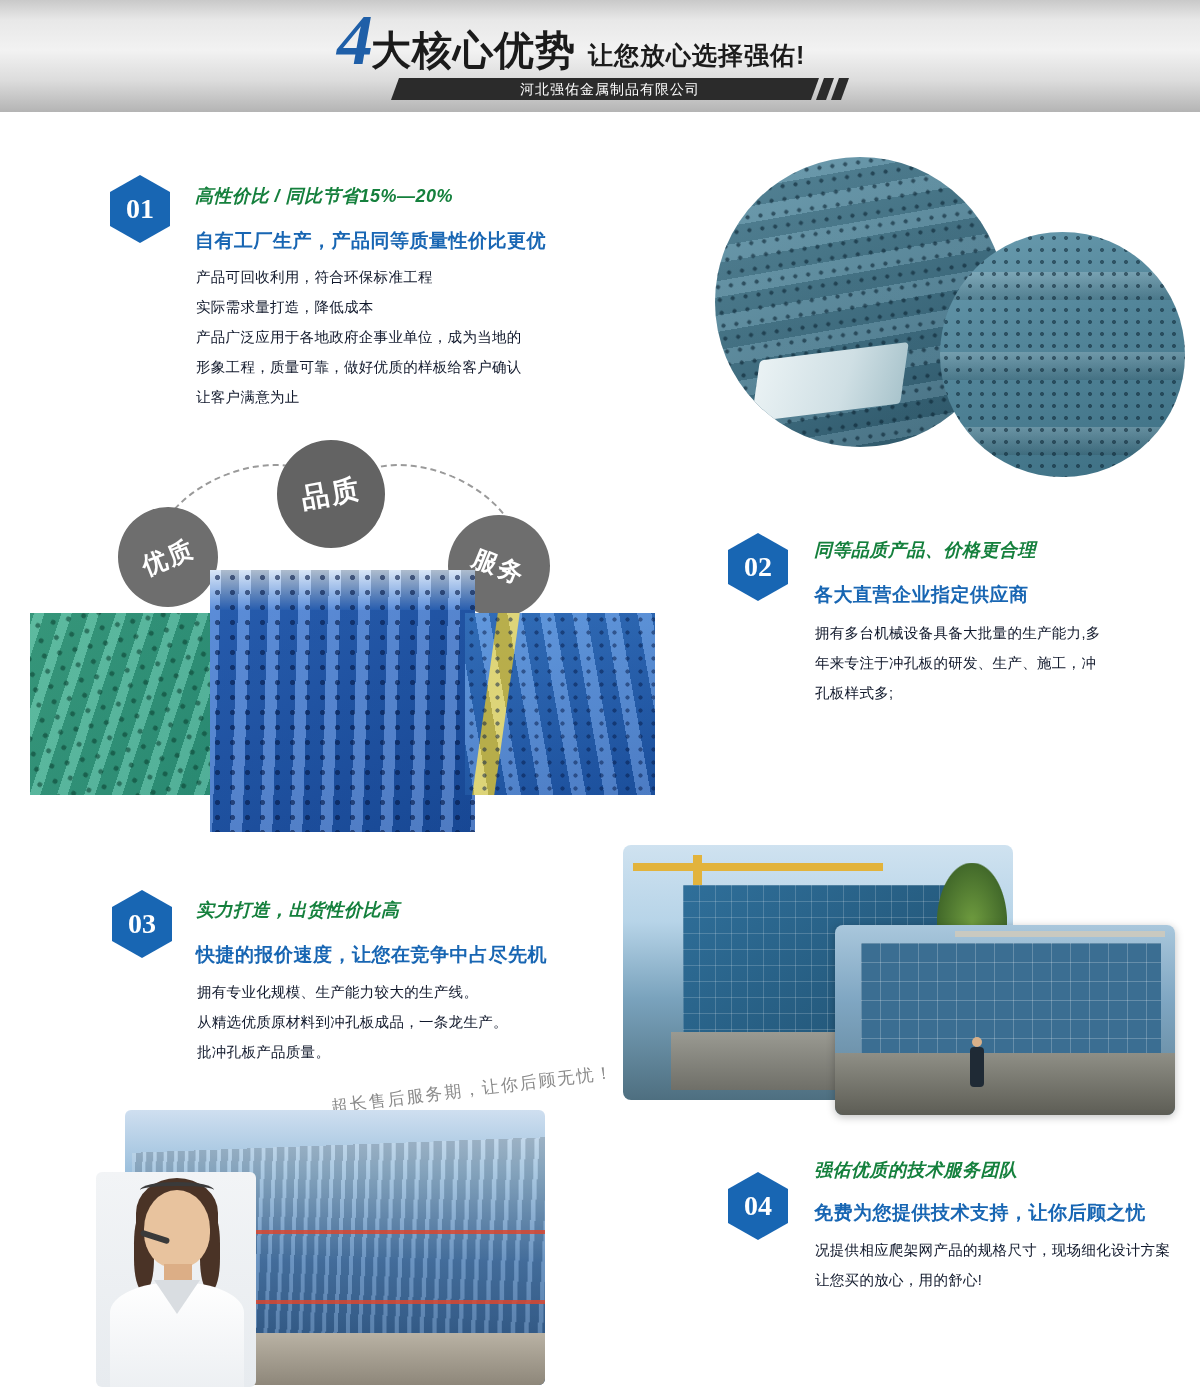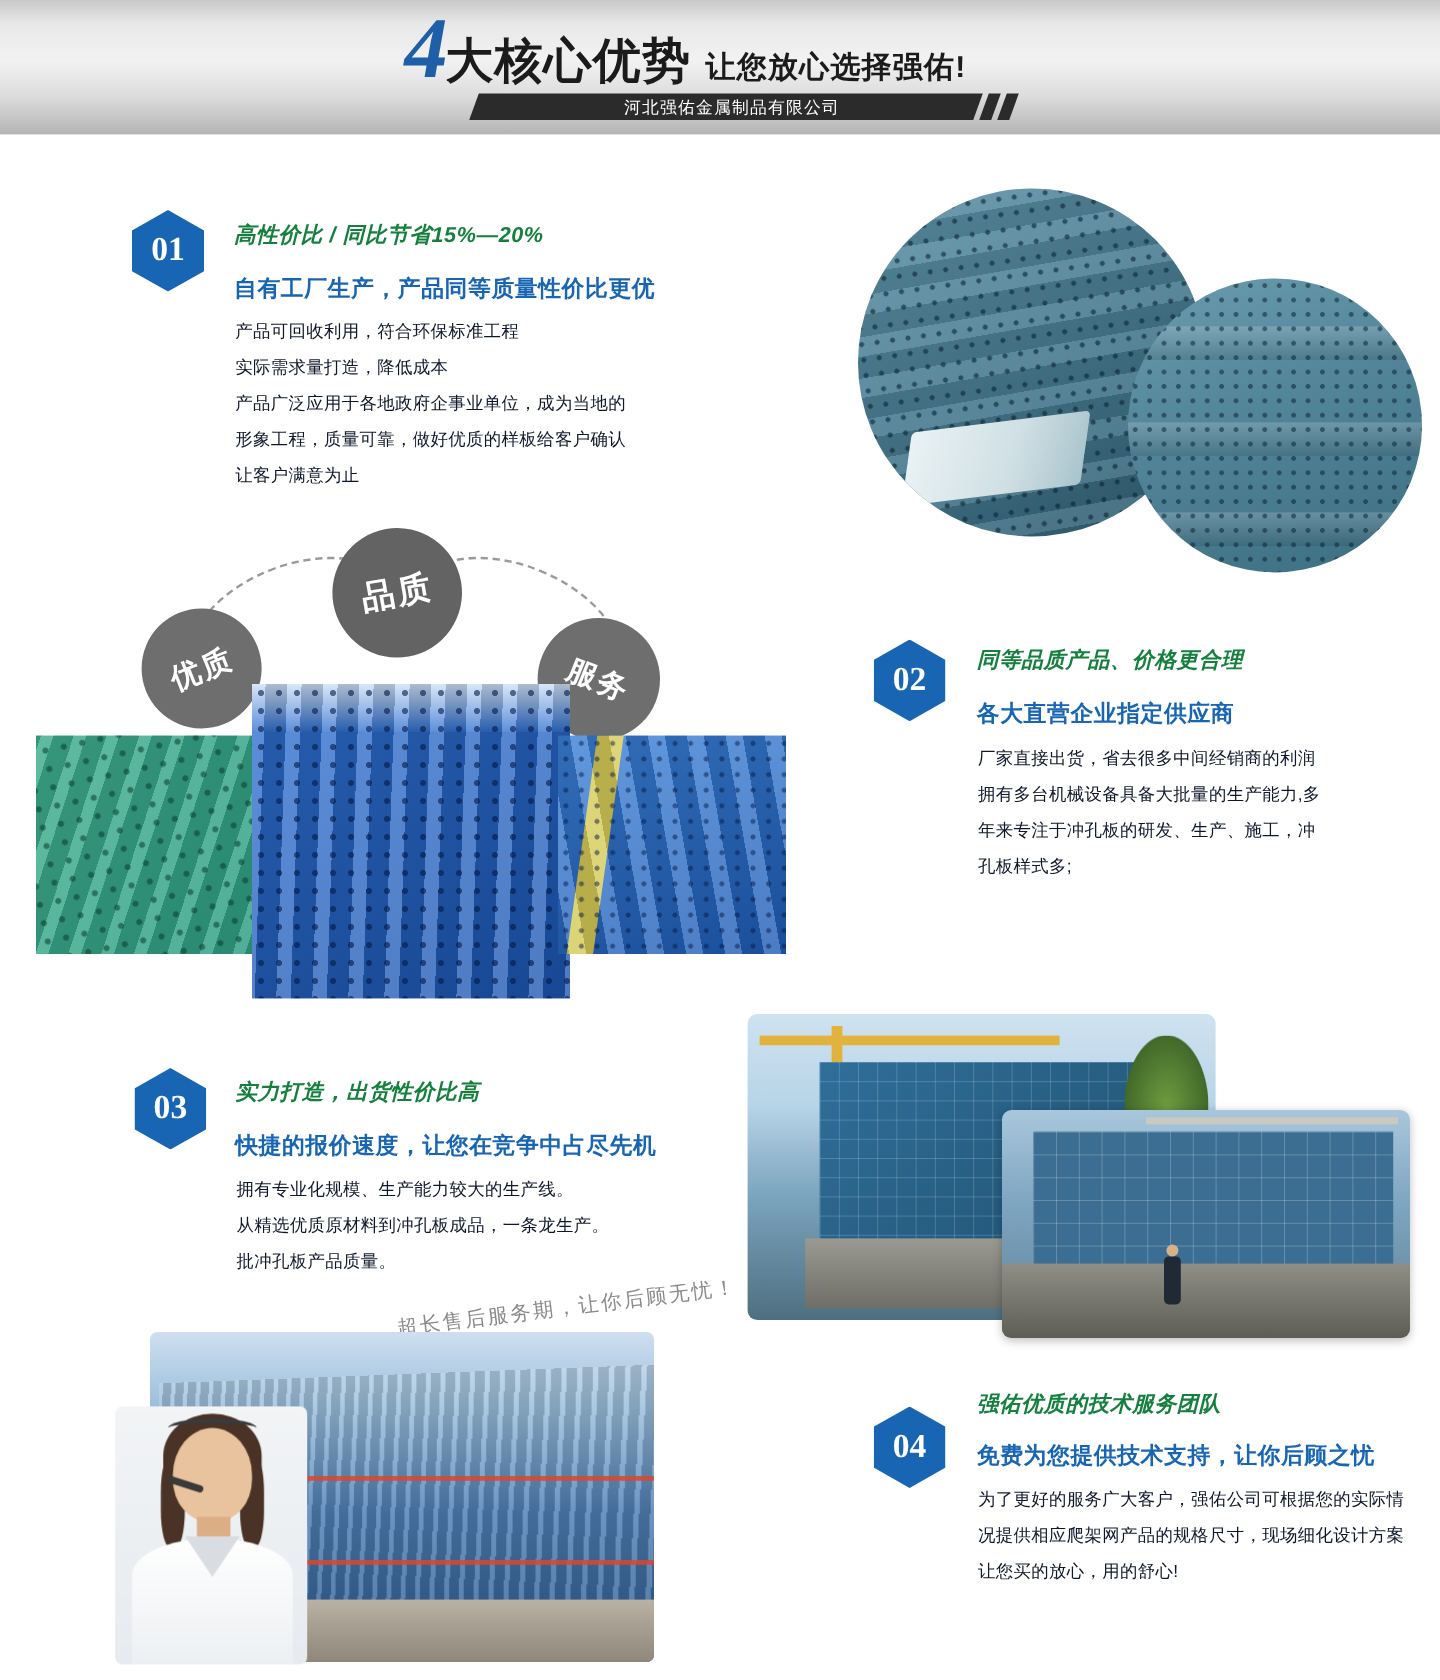--- a/index.html
+++ b/index.html
@@ -324,21 +324,20 @@
 <div class="photo" id="photo-blue-right">
   <div class="yellow"></div>
   <div class="ridge"></div>
   <div class="perf"></div>
 </div>
 
 <div class="badge" style="left:728px; top:533px;">02</div>
 <div class="sec-title" style="left:814px; top:538px;">同等品质产品、价格更合理</div>
 <div class="sec-sub" style="left:814px; top:582px;">各大直营企业指定供应商</div>
 <div class="sec-body" style="left:815px; top:618px; width:360px;">
-  <div>厂家直接出货，省去很多中间经销商的利润</div>
   <div>拥有多台机械设备具备大批量的生产能力,多</div>
   <div>年来专注于冲孔板的研发、生产、施工，冲</div>
   <div>孔板样式多;</div>
 </div>
 
 <div class="badge" style="left:112px; top:890px;">03</div>
 <div class="sec-title" style="left:196px; top:898px;">实力打造，出货性价比高</div>
 <div class="sec-sub" style="left:196px; top:942px;">快捷的报价速度，让您在竞争中占尽先机</div>
 <div class="sec-body" style="left:197px; top:977px; width:380px;">
   <div>拥有专业化规模、生产能力较大的生产线。</div>
@@ -379,16 +378,15 @@
   <div class="mic"></div>
   <div class="neck"></div>
   <div class="body"></div>
   <div class="collar"></div>
 </div>
 
 <div class="badge" style="left:728px; top:1172px;">04</div>
 <div class="sec-title" style="left:814px; top:1158px;">强佑优质的技术服务团队</div>
 <div class="sec-sub" style="left:814px; top:1200px;">免费为您提供技术支持，让你后顾之忧</div>
 <div class="sec-body" style="left:815px; top:1235px; width:370px;">
-  <div>为了更好的服务广大客户，强佑公司可根据您的实际情</div>
   <div>况提供相应爬架网产品的规格尺寸，现场细化设计方案</div>
   <div>让您买的放心，用的舒心!</div>
 </div>
 
 </body></html>

